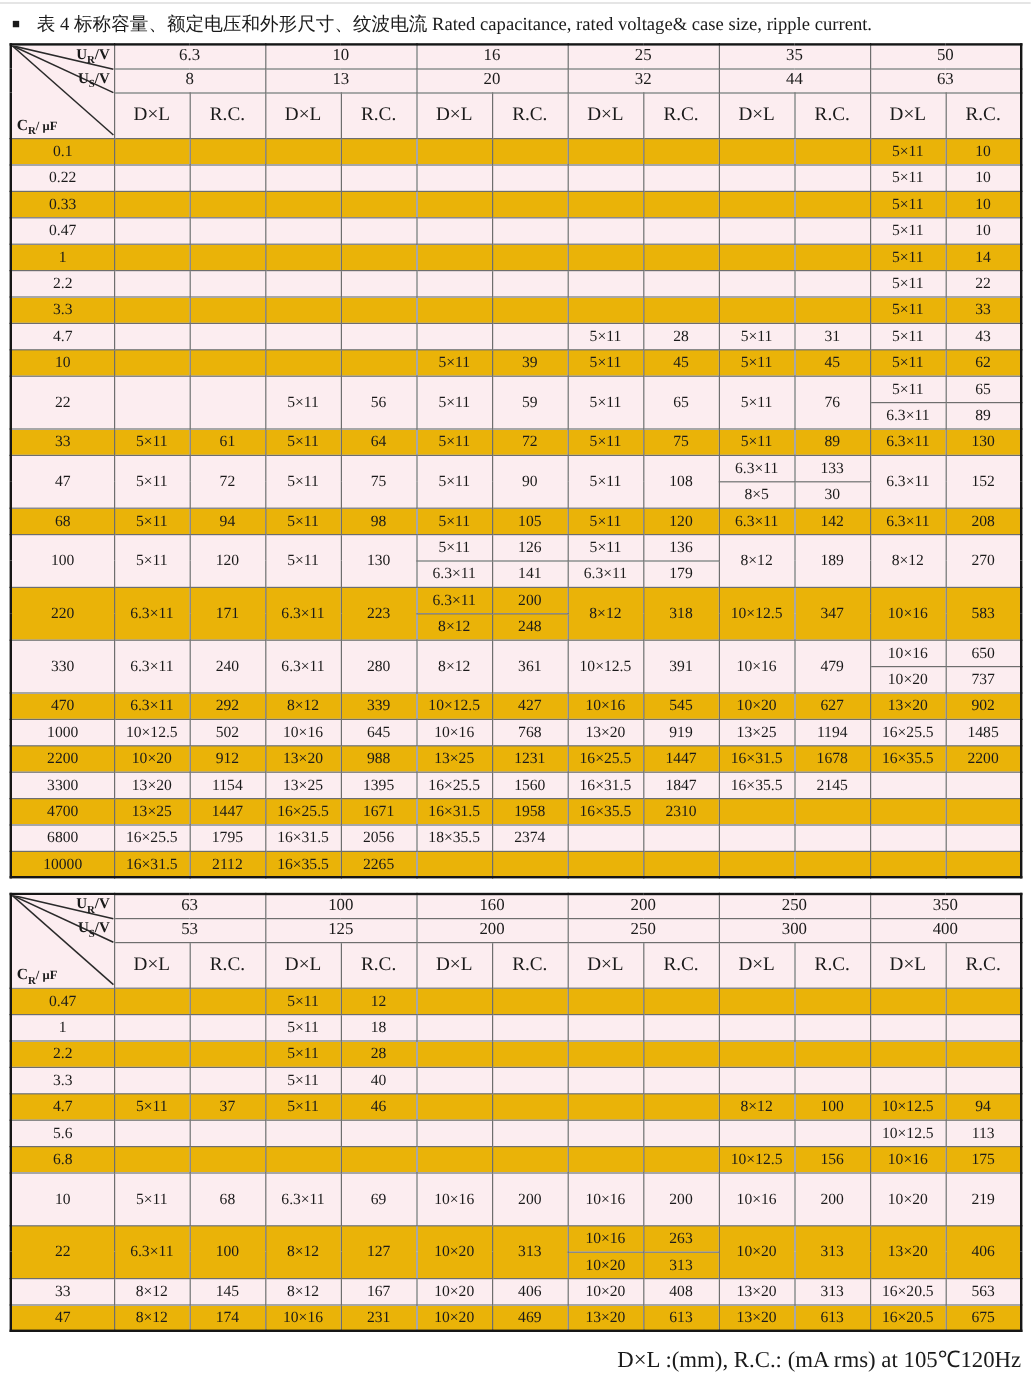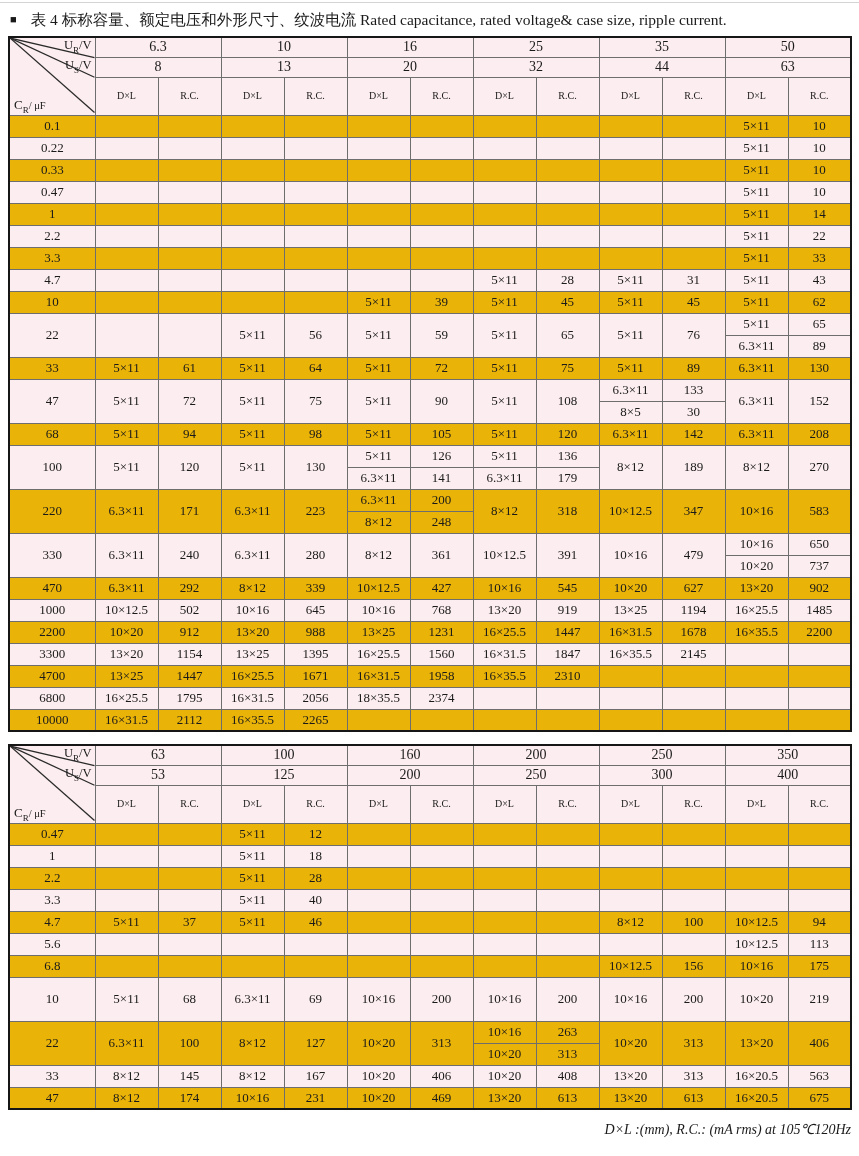--- a/index.html
+++ b/index.html
@@ -21,36 +21,36 @@
   .dtable th,.dtable td{
     border:1px solid #6e6e6e;padding:0;text-align:center;vertical-align:middle;
     font-weight:normal;font-size:13px;line-height:1.05;
     overflow:hidden;white-space:nowrap;
   }
   .dtable thead th{background:#fcedf0;}
   tr.hrow1{height:20px;}
   tr.hrow2{height:20px;}
   tr.hrow3{height:38px;}
   tr.hrow1 th,tr.hrow2 th{font-size:14px;}
-  tr.hrow3 th{font-size:10px;}
+  tr.hrow3 th{font-size:16px;}
   .dtable tbody tr{height:22px;background:#eab308;}
   .dtable tbody tr.pink{background:#fcedf0;padding-left:32px;}
   .dtable tbody tr.tall{height:44px;}
   .crcell{font-size:13.5px;}
   sub{font-size:9px;line-height:0;}
-  th.corner{position:relative;padding:0;}
+  th.corner{position:relative;padding:0;font-weight:bold;}
   .corner svg.diag{position:absolute;top:0;left:0;width:100%;height:100%;}
   .corner svg.diag line{stroke:#2a2a2a;stroke-width:1.3;}
   .corner .cl{position:absolute;font-size:12.5px;white-space:nowrap;}
   .corner .cl.ur{top:1px;right:3px;}
   .corner .cl.us{top:21px;right:3px;}
   .corner .cl.item{top:41px;right:4px;margin-top:44px;}
   .corner .cl.crl{bottom:3px;left:4px;font-size:13px;}
   .corner .cl.crl .muf{font-size:10.5px;}
-  .footnote{width:843px;margin:9px 0 0 8px;text-align:right;font-size:14px;padding-right:2px;font-style:italic;}
+  .footnote{width:843px;margin:9px 0 0 8px;text-align:right;font-size:19px;padding-right:2px;}
 </style>
 </head>
 <body>
 
 <div class="top-rule"></div>
 
 <div class="title-row"><span class="bullet">■</span><span>表 4 标称容量、额定电压和外形尺寸、纹波电流 Rated capacitance, rated voltage&amp; case size, ripple current.</span></div>
 
 <div id="tables-mount">
     <table class="dtable">

